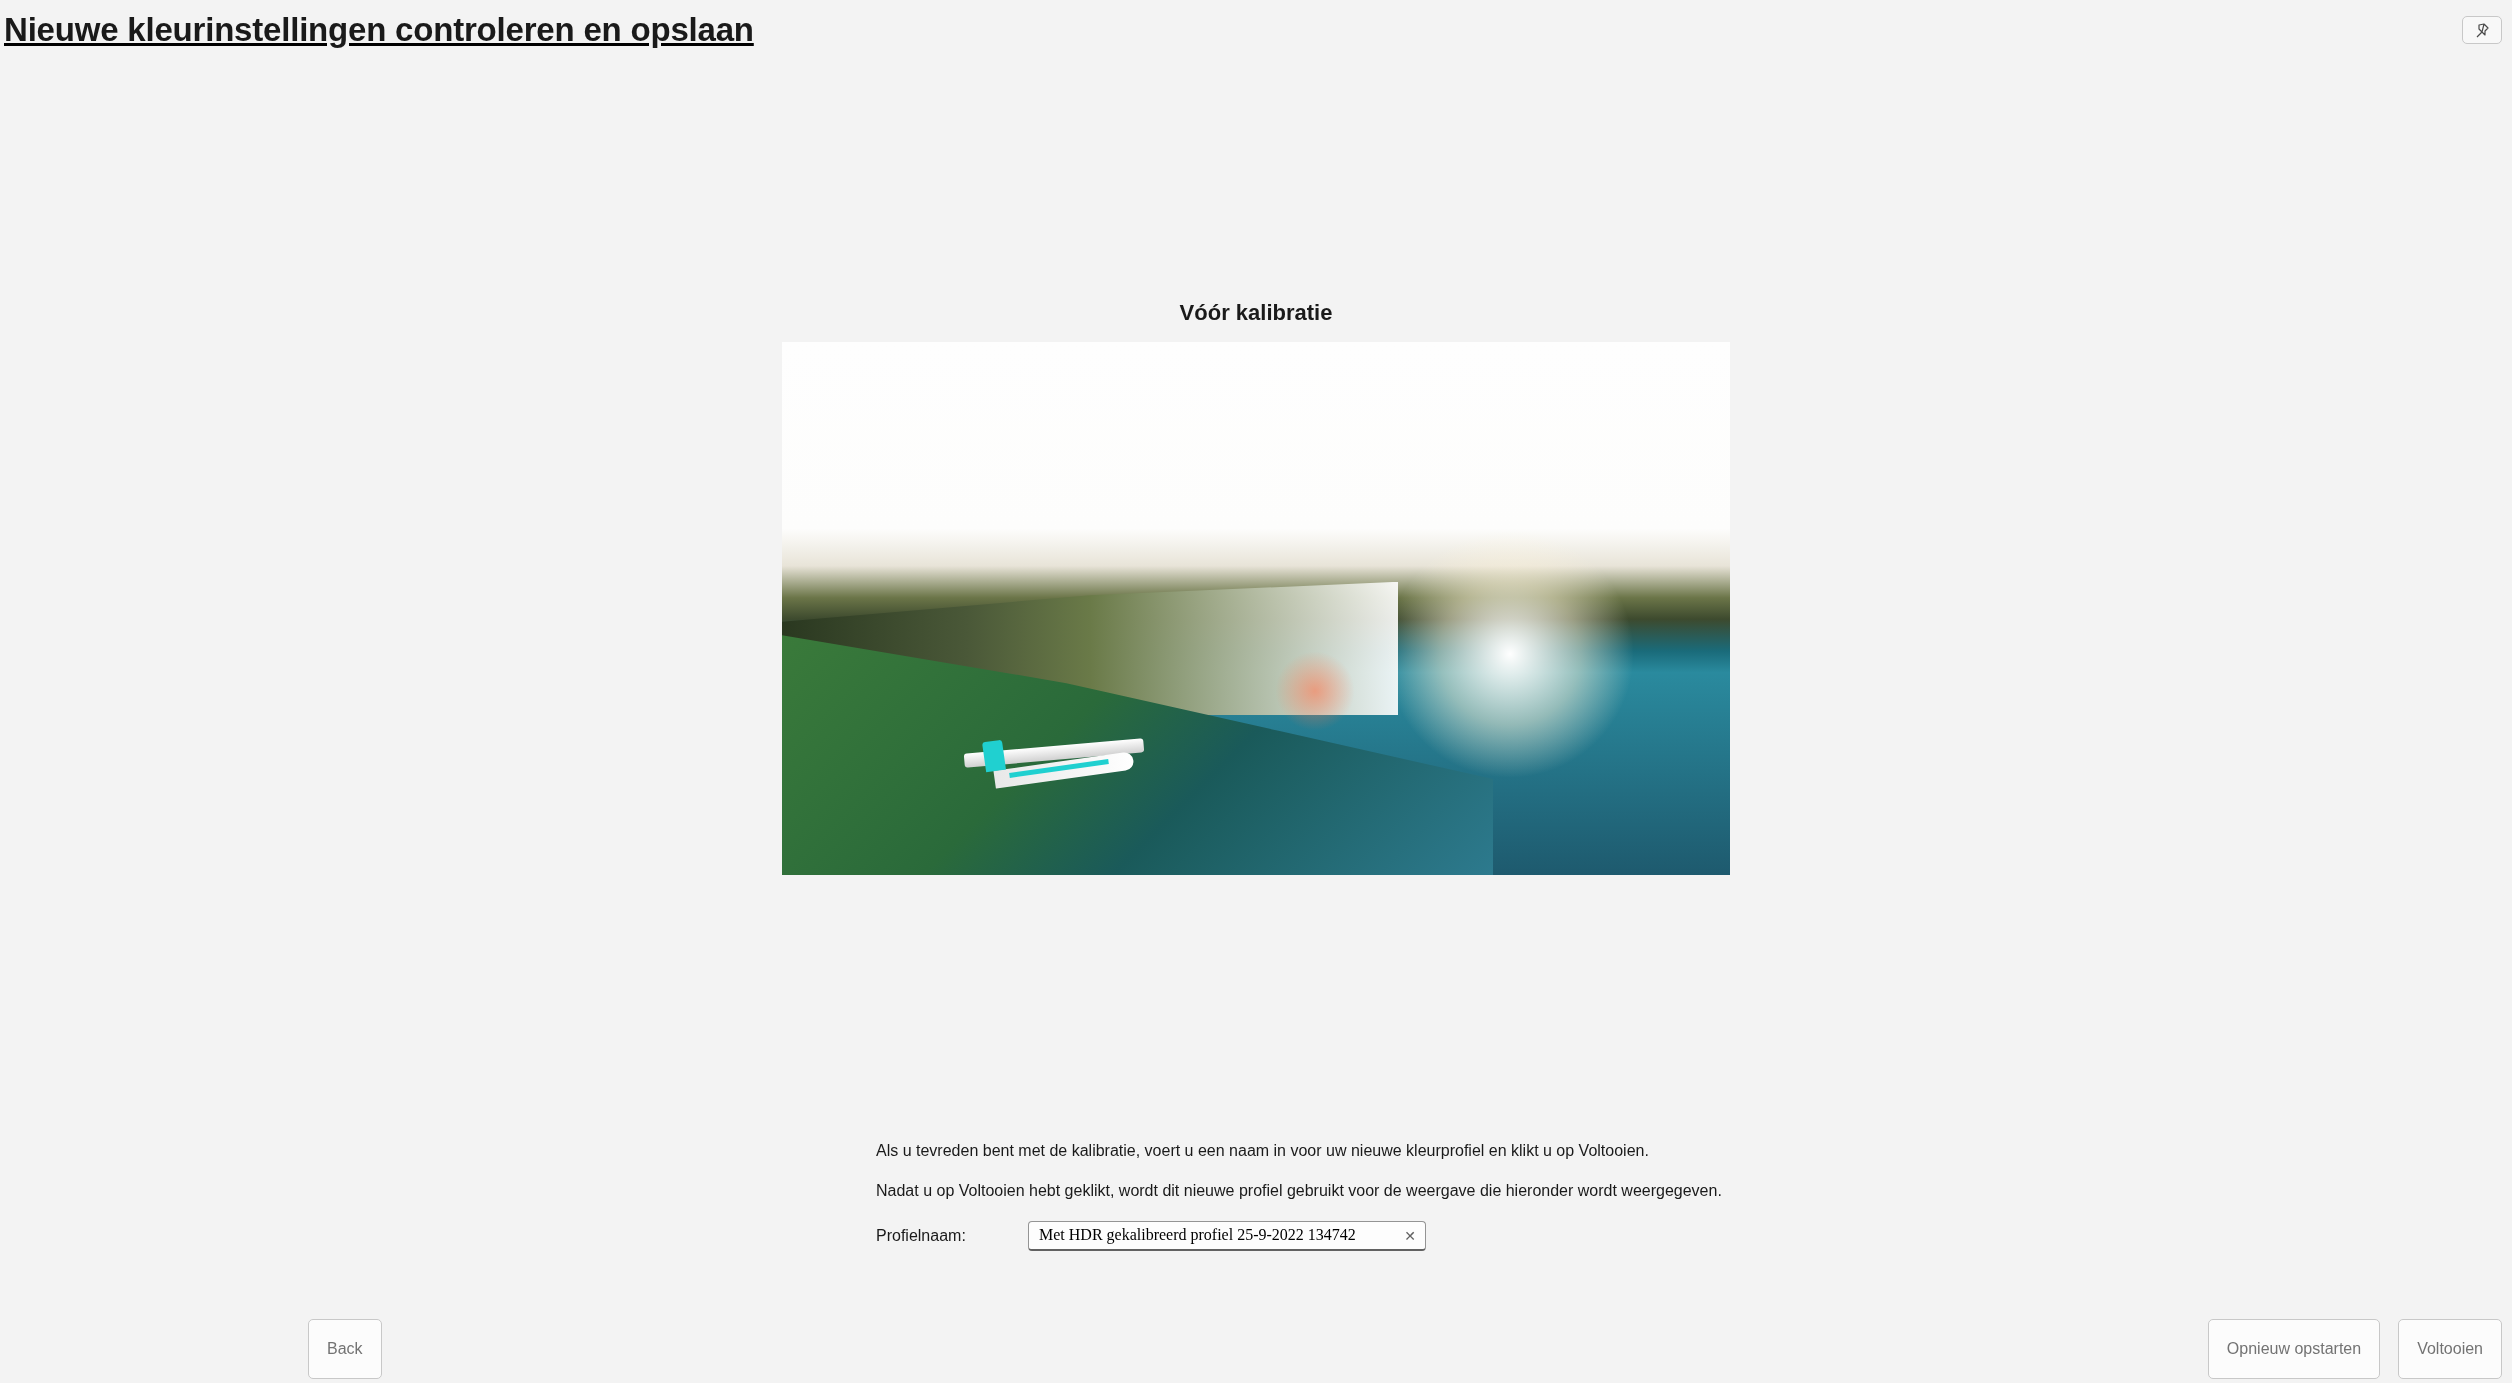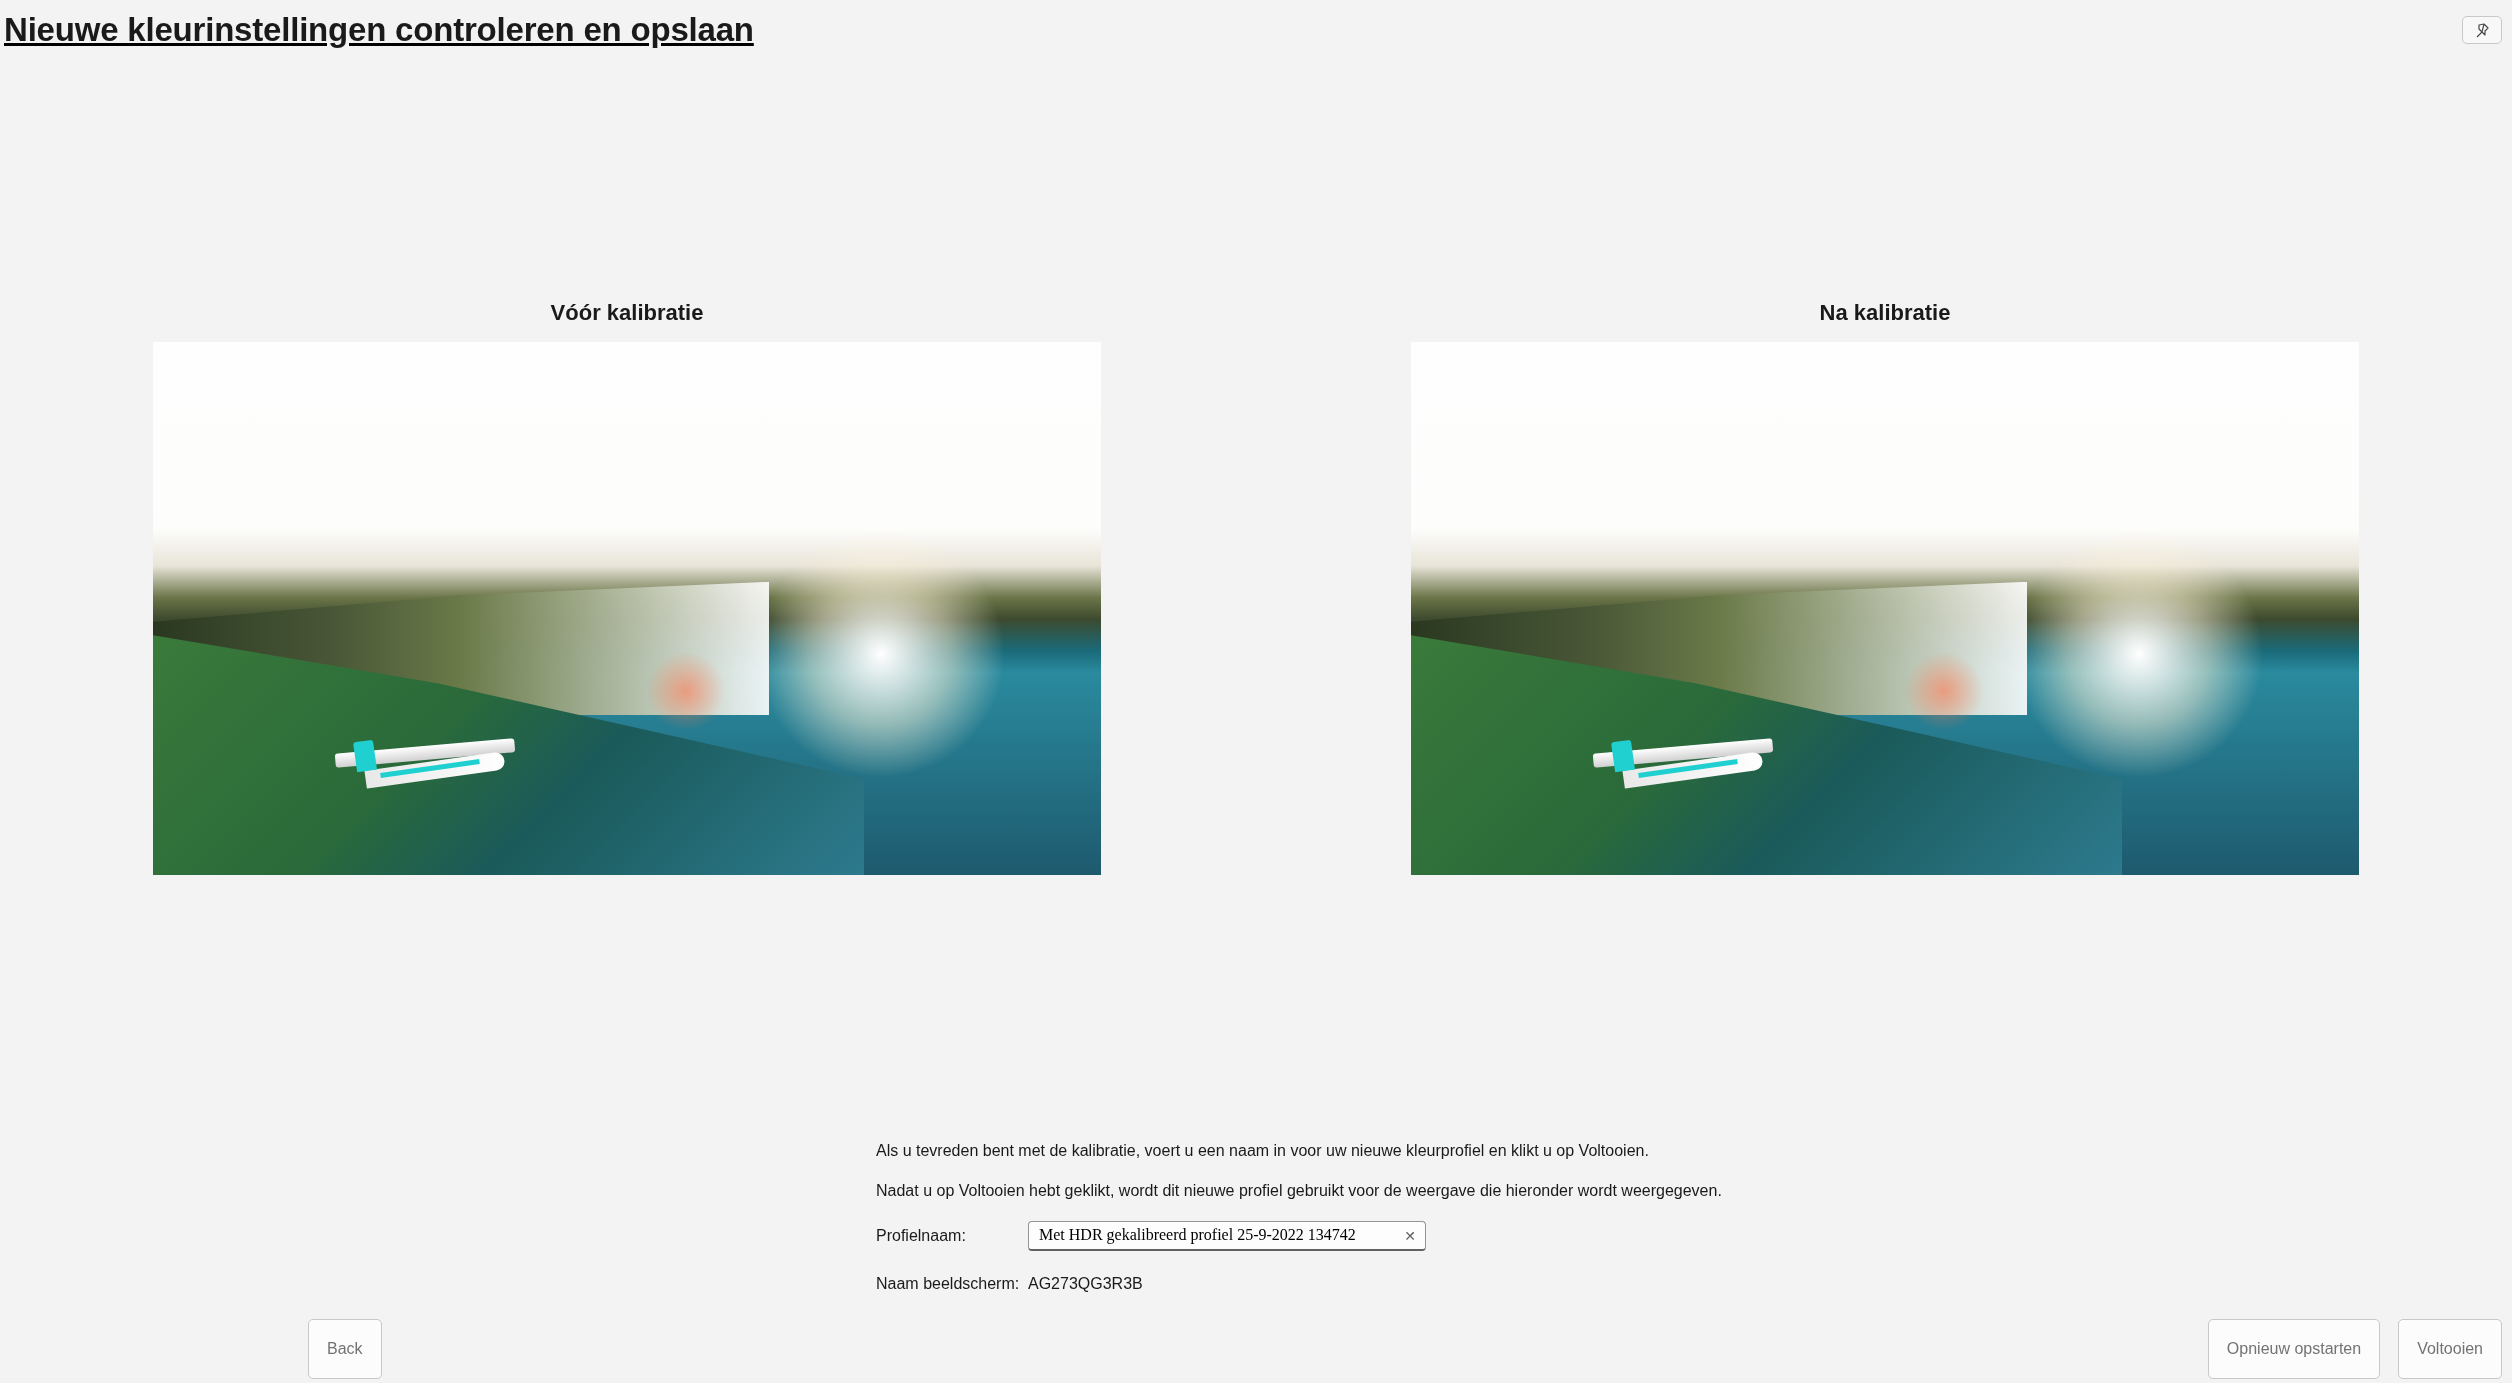--- a/index.html
+++ b/index.html
@@ -312,53 +312,36 @@
       <div class="lens-flare"></div>
       <div class="airplane">
         <div class="airplane-wing"></div>
         <div class="airplane-body"></div>
         <div class="airplane-tail"></div>
         <div class="airplane-stripe"></div>
       </div>
     </div>
   </div>
 
-  <div class="comparison-panel">
-    <div class="panel-label">Na kalibratie</div>
-    <div class="preview-image">
-      <div class="sun-glow"></div>
-      <div class="lens-flare"></div>
-      <div class="airplane">
-        <div class="airplane-wing"></div>
-        <div class="airplane-body"></div>
-        <div class="airplane-tail"></div>
-        <div class="airplane-stripe"></div>
-      </div>
-    </div>
-  </div>
 </div>
 
 <div class="form-section">
   <p class="instruction-text">Als u tevreden bent met de kalibratie, voert u een naam in voor uw nieuwe kleurprofiel en klikt u op Voltooien.</p>
   <p class="instruction-text">Nadat u op Voltooien hebt geklikt, wordt dit nieuwe profiel gebruikt voor de weergave die hieronder wordt weergegeven.</p>
 
   <div class="form-row">
     <span class="form-label">Profielnaam:</span>
     <div class="text-input-wrapper">
       <input type="text" class="text-input" value="Met HDR gekalibreerd profiel 25-9-2022 134742" style="">
       <button class="clear-button">
         <span>✕</span>
       </button>
     </div>
   </div>
 
-  <div class="form-row">
-    <span class="form-label">Naam beeldscherm:</span>
-    <span class="form-value">AG273QG3R3B</span>
-  </div>
 </div>
 
 <div class="footer-buttons">
   <button class="btn">Back</button>
   <div class="button-group">
     <button class="btn">Opnieuw opstarten</button>
     <button class="btn">Voltooien</button>
   </div>
 </div>
 

